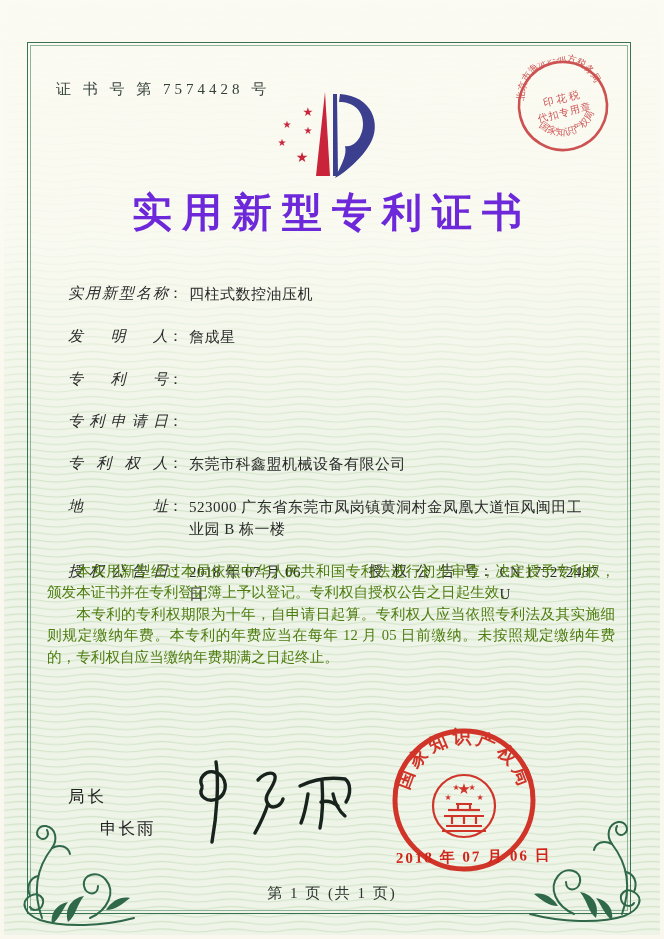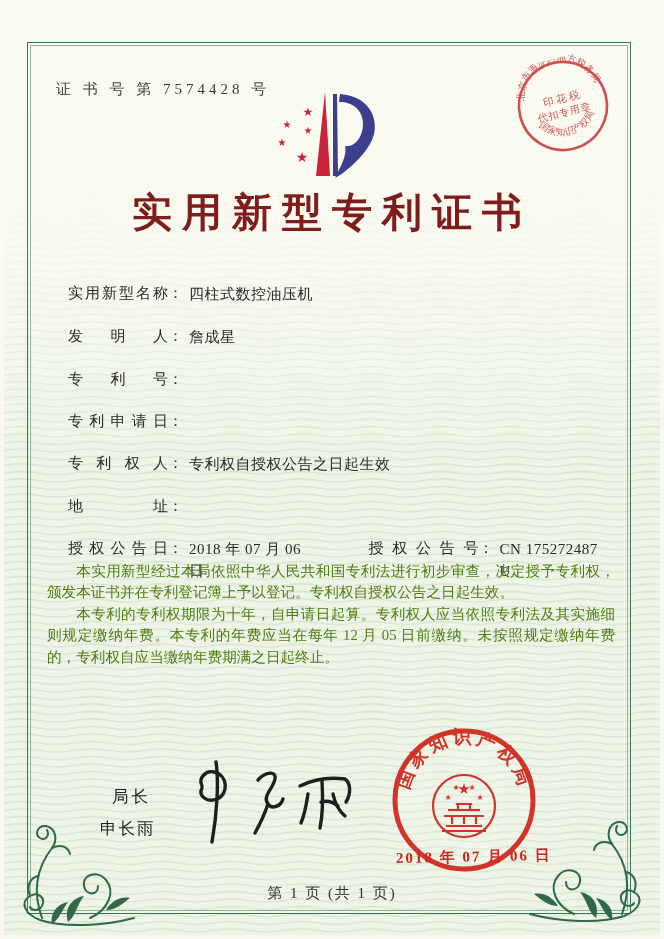--- a/index.html
+++ b/index.html
@@ -27,39 +27,39 @@
     position:absolute;left:0;top:0;right:0;height:470px;
     background:linear-gradient(180deg,rgba(252,251,243,0.95) 0%,rgba(252,251,243,0.8) 50%,rgba(252,251,243,0) 100%);
   }
   .cert-no{
     position:absolute;left:56px;top:80px;
     font-size:15px;letter-spacing:4px;color:#33403a;
   }
   .logo{position:absolute;left:272px;top:86px;}
   .title{
     position:absolute;left:0;top:185px;width:664px;text-align:center;
-    font-size:40px;font-weight:700;letter-spacing:10px;color:#7f1d1d;
+    font-size:40px;font-weight:700;letter-spacing:10px;color:#6d28d9;
   }
   .fields{position:absolute;left:68px;top:283px;width:545px;font-size:15px;color:#2a2a2a;}
   .frow{margin-bottom:21px;display:flex;align-items:flex-start;line-height:21px;}
   .flabel{
     display:inline-block;width:100px;flex:0 0 100px;
-    text-align:justify;text-align-last:justify;
+    text-align:justify;text-align-last:justify;font-style:italic;
   }
   .fcolon{flex:0 0 auto;margin-right:6px;}
   .fval{flex:0 1 auto;max-width:398px;letter-spacing:0.5px;line-height:22px;}
   .grant-row{display:flex;}
   .grant-no{margin-left:48px;display:flex;}
   .glabel{display:inline-block;width:110px;flex:0 0 110px;text-align:justify;text-align-last:justify;}
   .body-text{
     position:absolute;left:47px;top:561px;width:568px;
     font-size:14.6px;line-height:21.4px;color:#4d7c0f;text-align:justify;
   }
   .body-text p{margin:0;text-indent:2em;}
-  .sign-title{position:absolute;left:68px;top:786px;font-size:16.5px;letter-spacing:3px;color:#222;margin-left:44px;}
+  .sign-title{position:absolute;left:68px;top:786px;font-size:16.5px;letter-spacing:3px;color:#222;}
   .sign-name{position:absolute;left:68px;top:818px;font-size:16.5px;letter-spacing:2px;color:#222;margin-left:32px;}
   .signature{position:absolute;left:172px;top:756px;}
   .stamp{position:absolute;left:515px;top:58px;transform:rotate(-14deg);opacity:0.85;}
   .seal{position:absolute;left:388px;top:724px;opacity:0.92;}
   .seal-date{
     position:absolute;left:396px;top:847px;width:200px;
     font-size:15px;letter-spacing:2px;color:#cf251a;font-weight:600;
     transform:rotate(-1.2deg);
   }
   .footer{
@@ -153,25 +153,26 @@
       <span class="flabel">专利号</span>
         <span class="fcolon">：</span>
     </div>
     <div class="frow">
       <span class="flabel">专利申请日</span>
         <span class="fcolon">：</span>
     </div>
     <div class="frow">
       <span class="flabel">专利权人</span>
         <span class="fcolon">：</span>
-        <span class="fval">专利权自授权公告之日起生效</span>
+        <span class="fval">东莞市科鑫盟机械设备有限公司</span>
     </div>
     <div class="frow">
       <span class="flabel">地址</span>
         <span class="fcolon">：</span>
+        <span class="fval">523000 广东省东莞市凤岗镇黄洞村金凤凰大道恒风闽田工业园 B 栋一楼</span>
     </div>
     <div class="frow grant-row">
       <span class="flabel">授权公告日</span>
         <span class="fcolon">：</span>
         <span class="fval">2018 年 07 月 06 日</span>
       <span class="grant-no">
         <span class="glabel">授权公告号</span>
           <span class="fcolon">：</span>
           <span class="fval">CN 175272487 U</span>
       </span>

